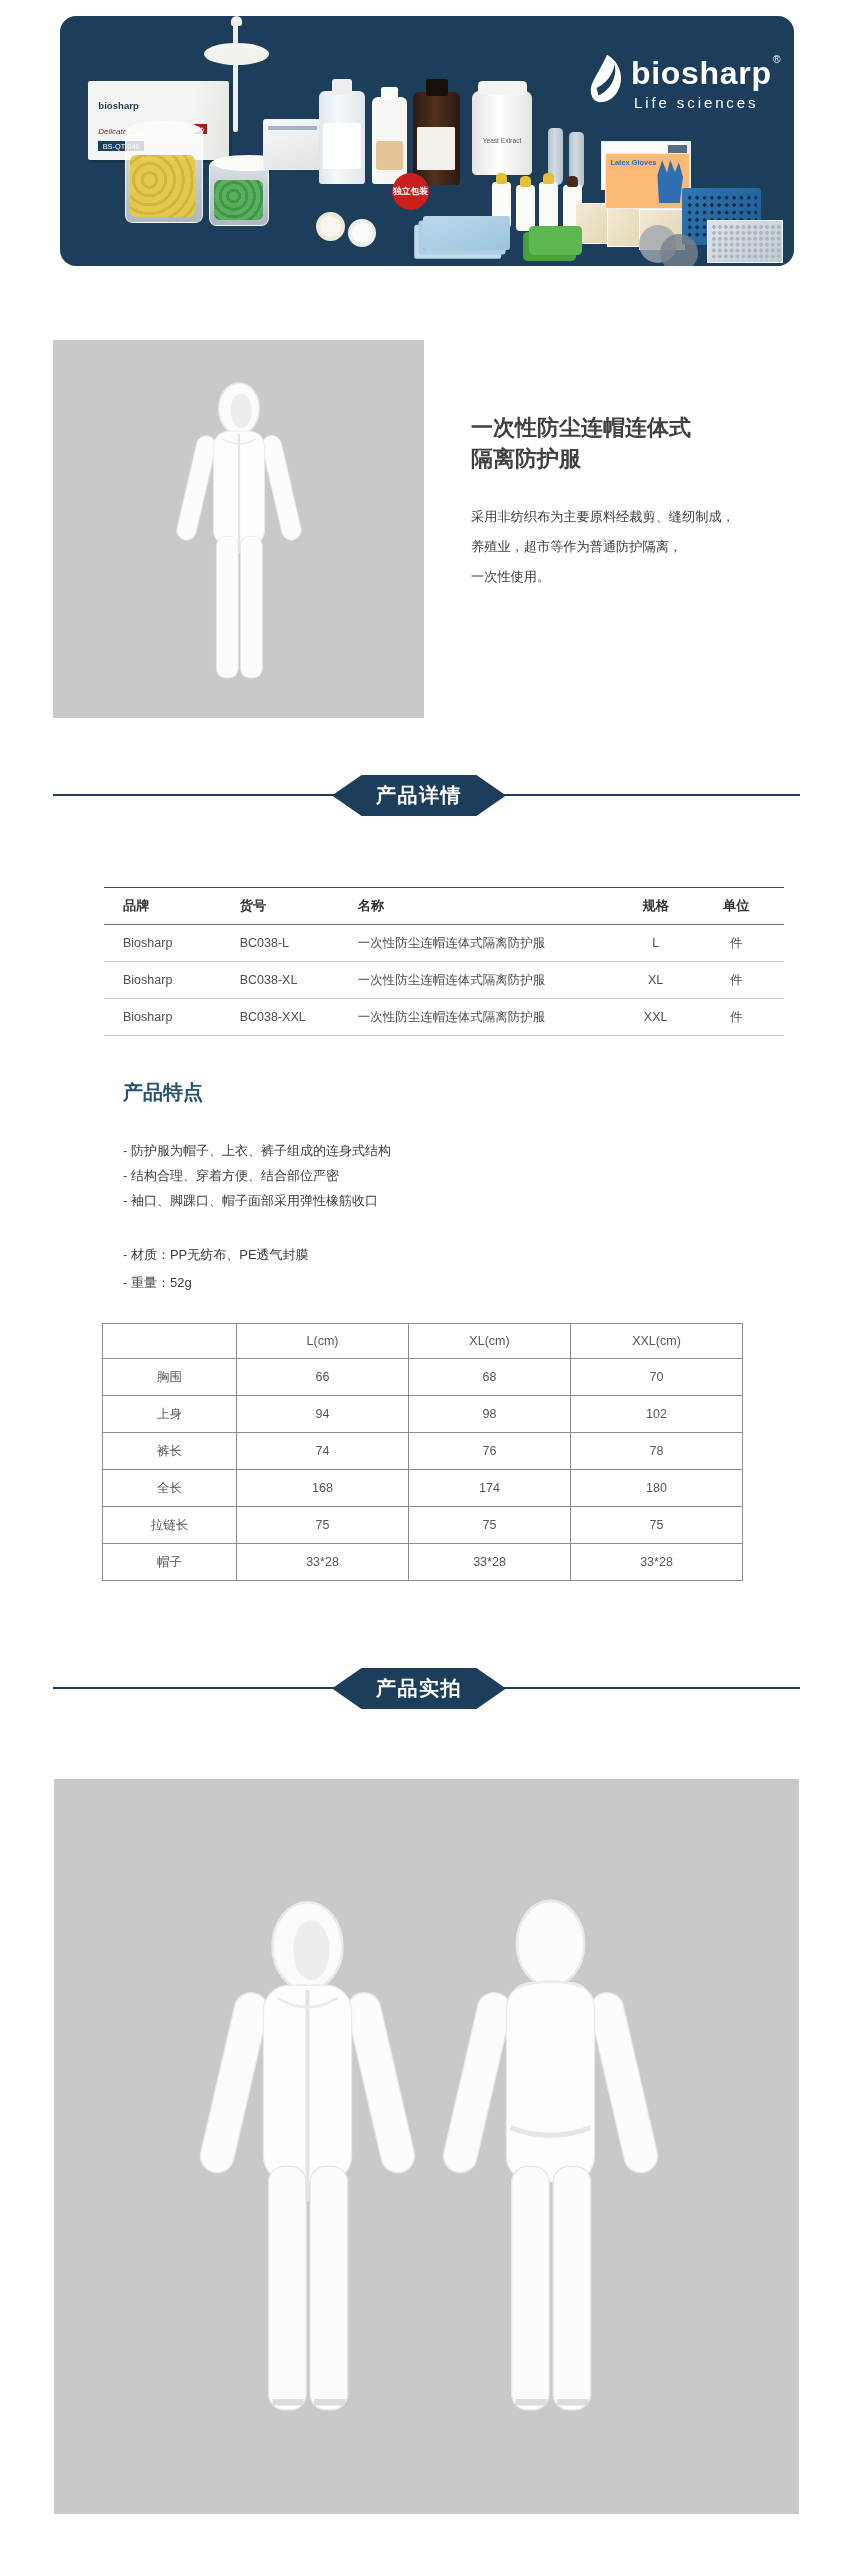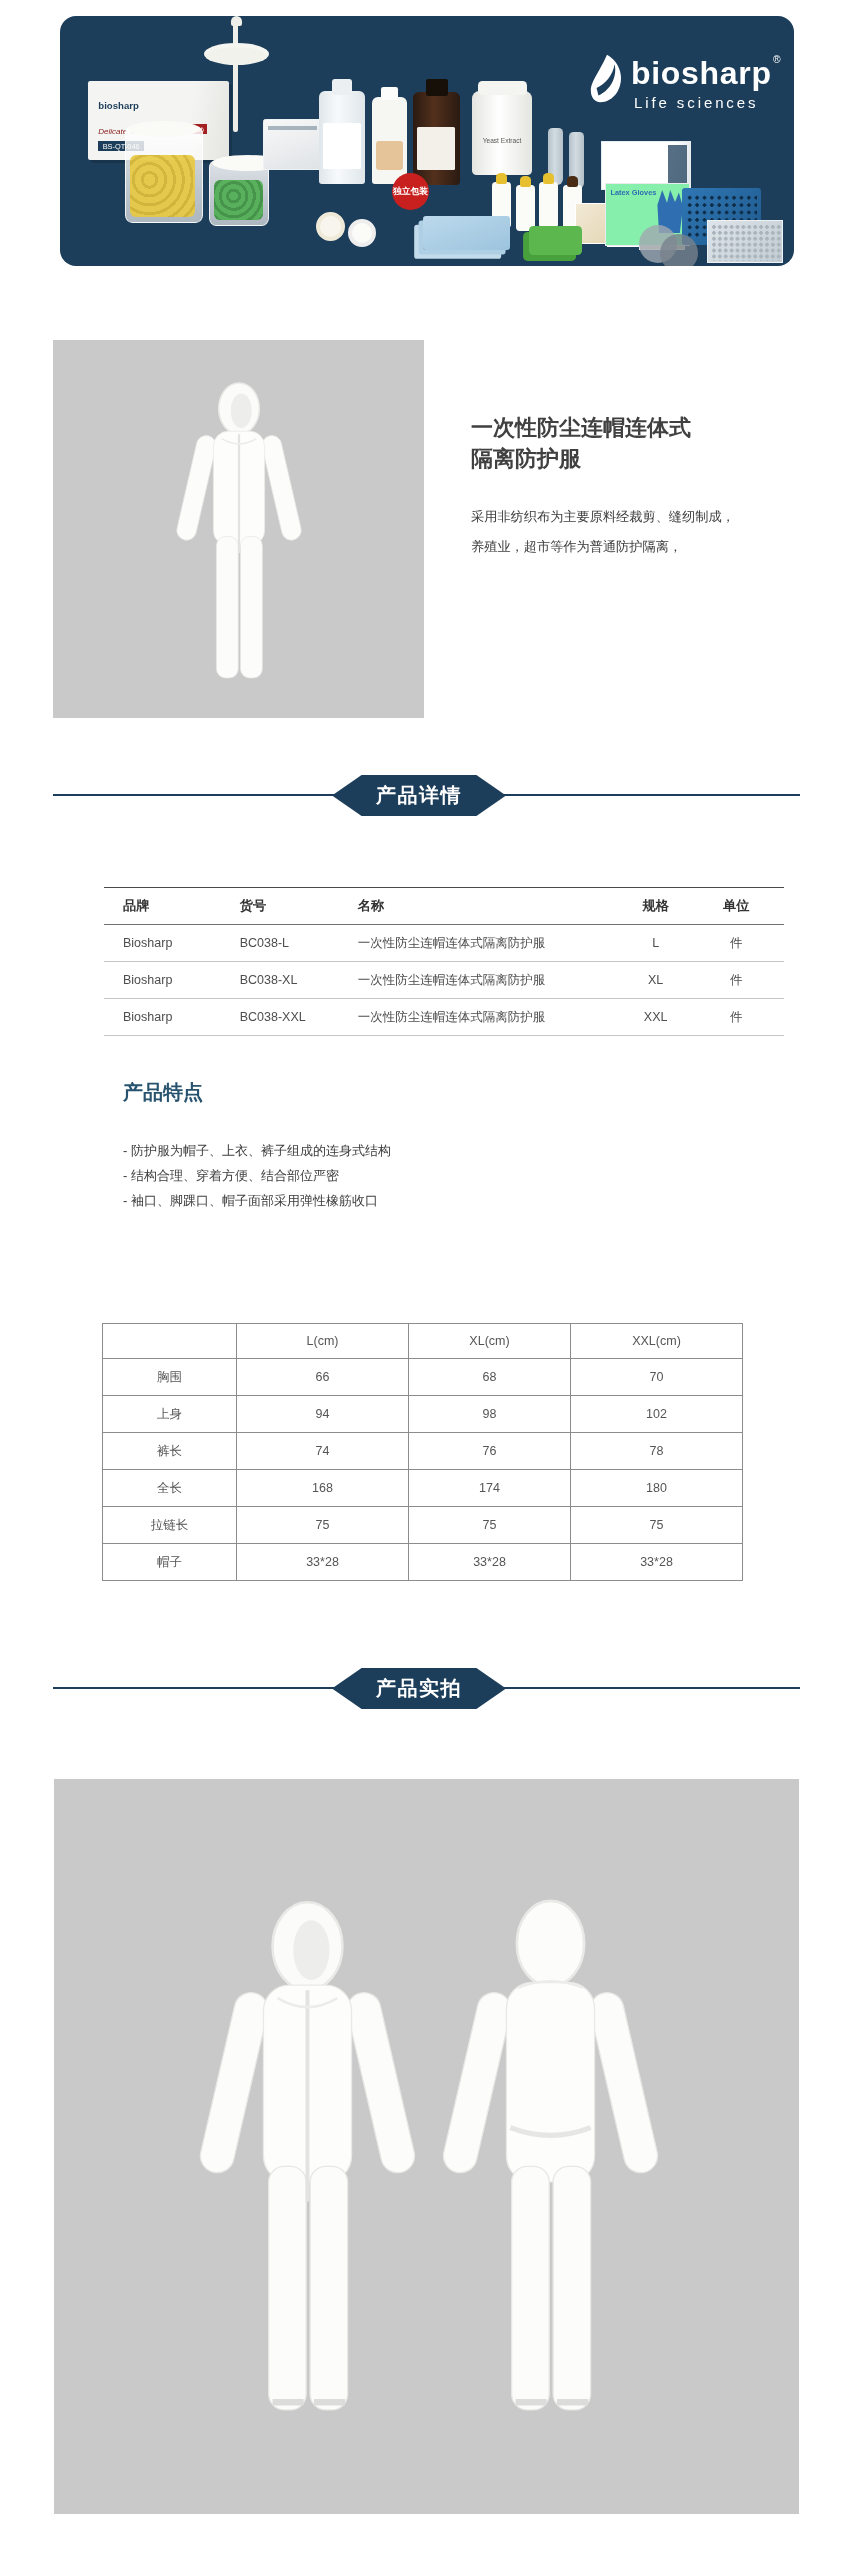--- a/index.html
+++ b/index.html
@@ -61,21 +61,21 @@
   .dropper.d2{left:456px;top:169px;} .dropper.d2 .dcap{background:#e6c02e;}
   .dropper.d3{left:479px;top:166px;} .dropper.d3 .dcap{background:#e6c02e;}
   .dropper.d4{left:503px;top:169px;} .dropper.d4 .dcap{background:#4a2c14;}
   .badge-pack{left:332px;top:157px;width:37px;height:37px;background:#c8201f;border-radius:50%;color:#fff;font-size:8.8px;font-weight:bold;display:flex;align-items:center;justify-content:center;text-align:left;line-height:1.2;}
   .masks{left:363px;top:200px;width:87px;height:34px;background:linear-gradient(160deg,#bcd9ec,#9cc4de);border-radius:2.9px;box-shadow:-4.4px 4.4px 0 #aecfe4,-8.8px 8.8px 0 #c3dcec;}
   .tape1{left:256px;top:196px;width:29px;height:29px;background:#f7f5ee;border:4.4px solid #efe9d8;border-radius:50%;}
   .tape2{left:288px;top:203px;width:28px;height:28px;background:#fbfbf7;border:4.4px solid #eee;border-radius:50%;}
   .pouch{width:46px;height:41px;background:linear-gradient(135deg,#f2ead6,#e3d4b0);border:1.5px solid #fff;}
   .pouch.p1{left:515px;top:187px;} .pouch.p2{left:547px;top:190px;} .pouch.p3{left:579px;top:193px;}
   .tray-green{left:469px;top:210px;width:53px;height:29px;background:#5cb84e;border-radius:4.4px;box-shadow:-5.9px 5.9px 0 #49a13d;}
-  .gloves-box{left:545px;top:137px;width:85px;height:63px;background:#86efac;border:0.7px solid #e8ecef;margin-top:30px;}
+  .gloves-box{left:545px;top:137px;width:85px;height:56px;background:#fdba74;border:0.7px solid #e8ecef;}
   .gloves-box .glove{position:absolute;right:4.4px;top:5.9px;width:32px;height:43px;background:#2f6fb1;border-radius:7.4px 10.3px 4.4px 7.4px;clip-path:polygon(20% 100%,15% 35%,30% 0,45% 30%,55% 0,70% 28%,82% 6%,95% 40%,85% 100%);}
   .gloves-box .gtitle{position:absolute;left:4.4px;top:4.4px;color:#2f6fb1;font-size:7.4px;font-weight:bold;}
   .rack-blue{left:622px;top:172px;width:79px;height:57px;background:linear-gradient(135deg,#2f77b5,#1f598c);border-radius:2.9px;}
   .rack-blue .dots{position:absolute;left:4.4px;top:5.9px;width:71px;height:46px;background:radial-gradient(circle,#0e2d49 1.8px,transparent 1.9px);background-size:7.4px 7.4px;}
   .petri1{left:579px;top:209px;width:38px;height:38px;background:rgba(160,168,176,.8);border-radius:50%;}
   .petri2{left:600px;top:218px;width:38px;height:38px;background:rgba(120,130,140,.8);border-radius:50%;}
   .microplate{left:647px;top:204px;width:76px;height:43px;background:linear-gradient(135deg,#dde5ea,#c3ccd3);border:0.7px solid #eef2f5;}
   .microplate .wells{position:absolute;left:2.9px;top:2.9px;width:71px;height:37px;background:radial-gradient(circle,#aab4bc 1.6px,transparent 1.8px);background-size:5.9px 5.9px;}
 
   
@@ -225,20 +225,21 @@
   </svg>
 </div>
 <div class="intro-text">
   <h1 class="intro-title">
     <span>一次性防尘连帽连体式</span><br>
     <span>隔离防护服</span>
   </h1>
   <div class="intro-desc">
     <div>采用非纺织布为主要原料经裁剪、缝纫制成，</div>
     <div>养殖业，超市等作为普通防护隔离，</div>
+    <div>一次性使用。</div>
   </div>
 </div>
 
 <div class="section-line line-details"></div>
 <div class="sec-badge badge-details">产品详情</div>
 
 <table class="details-table">
   <thead>
     <tr>
       <th class="col-brand">品牌</th>
@@ -271,20 +272,24 @@
       <td class="col-unit">件</td>
     </tr>
   </tbody>
 </table>
 
 <div class="features">
   <h2 class="features-title">产品特点</h2>
   <div class="feature-item">- 防护服为帽子、上衣、裤子组成的连身式结构</div>
   <div class="feature-item">- 结构合理、穿着方便、结合部位严密</div>
   <div class="feature-item">- 袖口、脚踝口、帽子面部采用弹性橡筋收口</div>
+  <div class="features-extra">
+    <div class="feature-item">- 材质：PP无纺布、PE透气封膜</div>
+    <div class="feature-item">- 重量：52g</div>
+  </div>
 </div>
 
 <table class="size-table">
   <thead>
     <tr>
       <th class="sz-c0"></th>
       <th class="sz-c1">L(cm)</th>
       <th class="sz-c2">XL(cm)</th>
       <th class="sz-c3">XXL(cm)</th>
     </tr>

